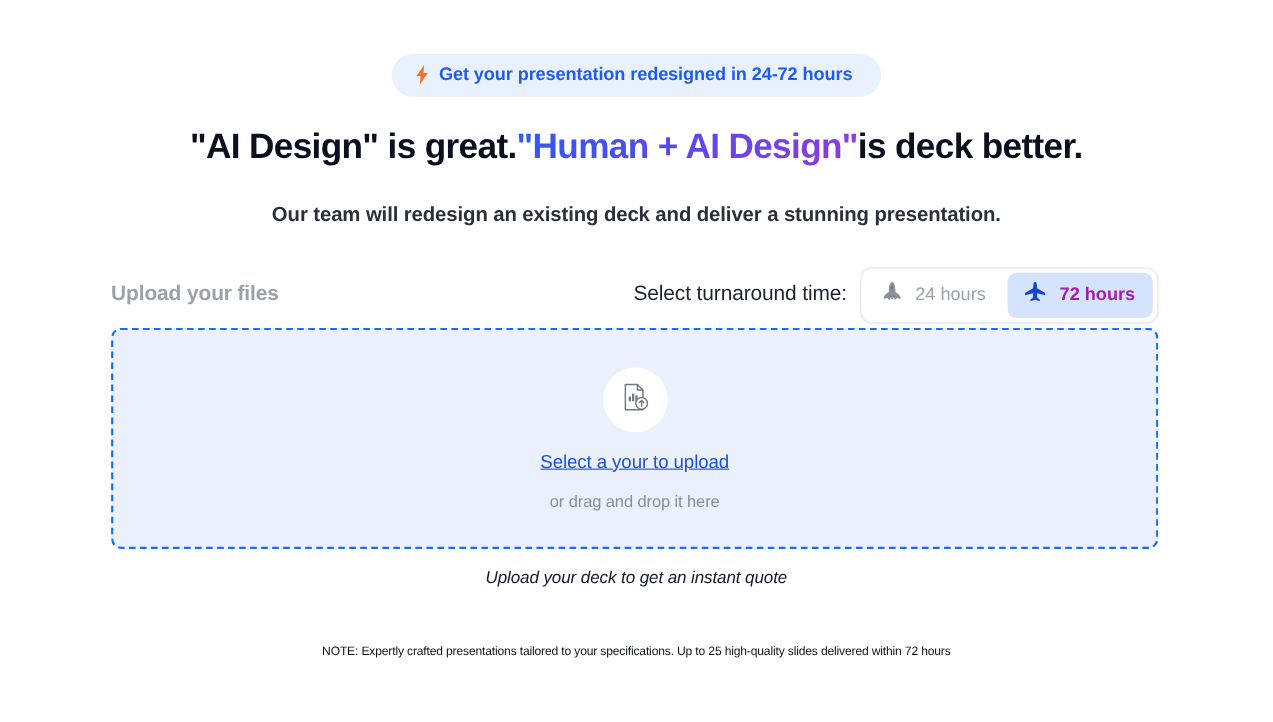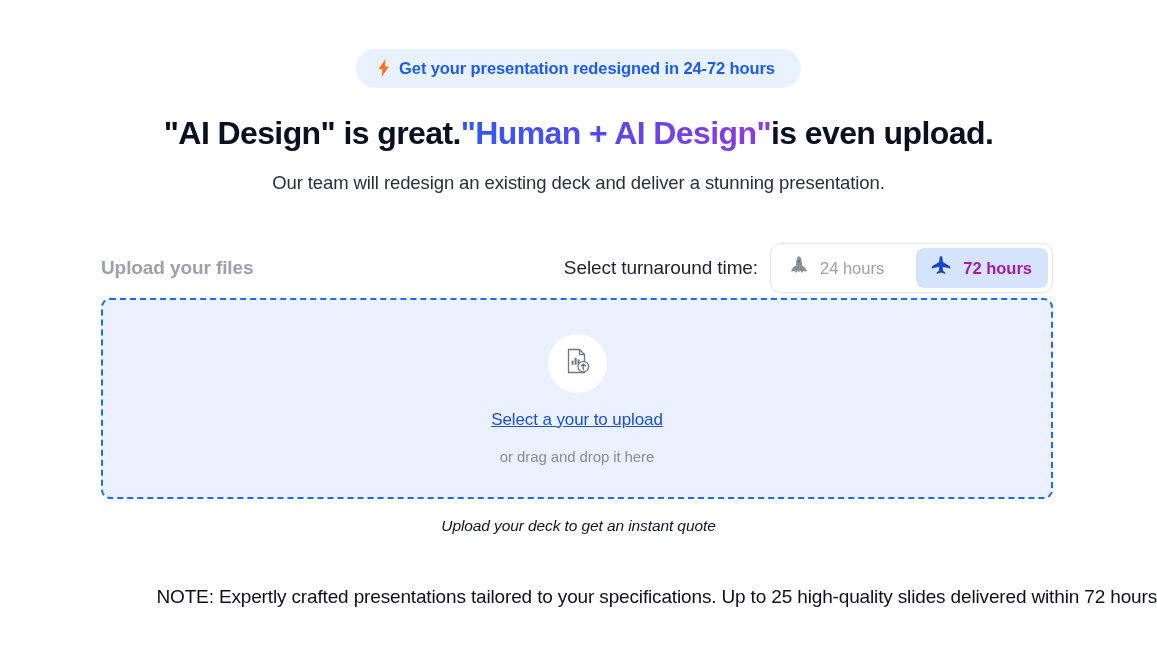--- a/index.html
+++ b/index.html
@@ -63,25 +63,25 @@
   }
   .headline .grad {
     background: linear-gradient(90deg, #3358f4 0%, #4a4ef0 32%, #7a3fe4 78%, #8a3ddf 100%);
     -webkit-background-clip: text;
     background-clip: text;
     -webkit-text-fill-color: transparent;
     color: #5a4ae8;
   }
 
   .subhead {
-    margin: 4px;
+    margin: 16px;
     padding-top: 16px;
     text-align: center;
     font-size: 18.5px;
-    font-weight: 400;
+    font-weight: 700;
     color: #2a2f3a;
     letter-spacing: -0.1px;
   }
 
   
   .uploader {
     position: absolute;
     left: 101px;
     top: 246px;
     width: 952px;
@@ -105,21 +105,21 @@
     gap: 12px;
   }
   .turnaround-label {
     font-size: 19px;
     color: #1c2230;
     letter-spacing: -0.1px;
   }
   .toggle-group {
     display: flex;
     align-items: center;
-    gap: 16px;
+    gap: 4px;
     background: #ffffff;
     border: 1px solid #e3e7ee;
     border-radius: 11px;
     padding: 4px;
     box-shadow: 0 1px 2px rgba(16, 24, 40, 0.04);
   }
   .toggle-opt {
     display: flex;
     align-items: center;
     gap: 10px;
@@ -188,43 +188,43 @@
     font-size: 15.5px;
     font-style: italic;
     color: #0f172a;
     letter-spacing: -0.1px;
   }
   .footer-note {
     position: absolute;
     top: 586px;
     left: 0;
     width: 100%;
-    text-align: right;
-    font-size: 19px;
+    text-align: center;
+    font-size: 11px;
     color: #0e1116;
     letter-spacing: -0.15px;
   }
 </style>
 </head>
 <body>
 
 <div class="page">
 
   <div class="badge-row">
     <div class="badge">
       <span class="bolt-icon">
         <svg width="12" height="18" viewBox="0 0 12 18" aria-hidden="true">
           <path d="M7.6 0 0.6 10.1h3.8L3.6 18 11 7.4H6.9L7.6 0z" fill="#f97316"></path>
         </svg>
       </span>
       <span class="badge-text">Get your presentation redesigned in 24-72 hours</span>
     </div>
   </div>
 
-  <h1 class="headline"><span>"AI Design" is great.</span><span class="grad">"Human + AI Design"</span><span>is even upload.</span></h1>
+  <h1 class="headline"><span>"AI Design" is great.</span><span class="grad">"Human + AI Design"</span><span>is deck better.</span></h1>
 
   <p class="subhead">Our team will redesign an existing deck and deliver a stunning presentation.</p>
 
   <div class="uploader">
 
     <div class="uploader-head">
       <span class="uploader-title">Upload your files</span>
 
       <div class="turnaround">
         <span class="turnaround-label">Select turnaround time:</span>

